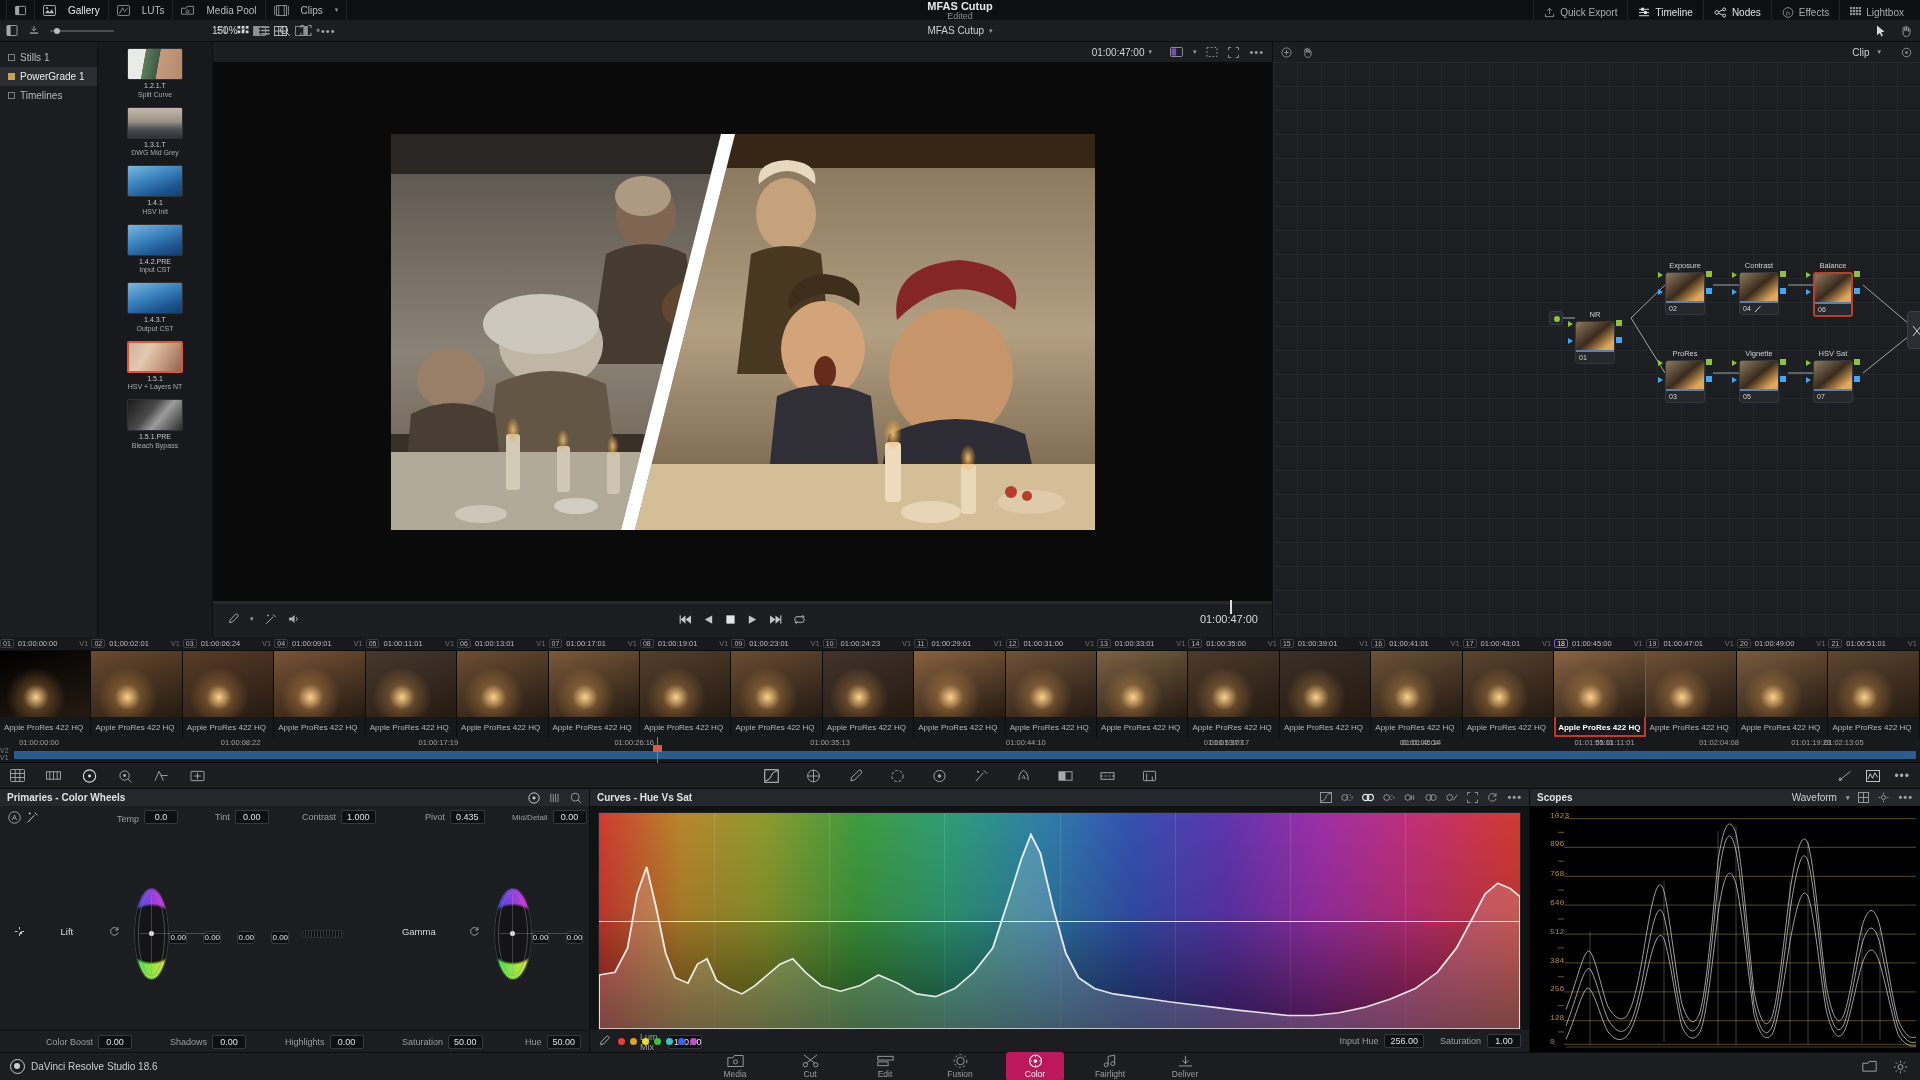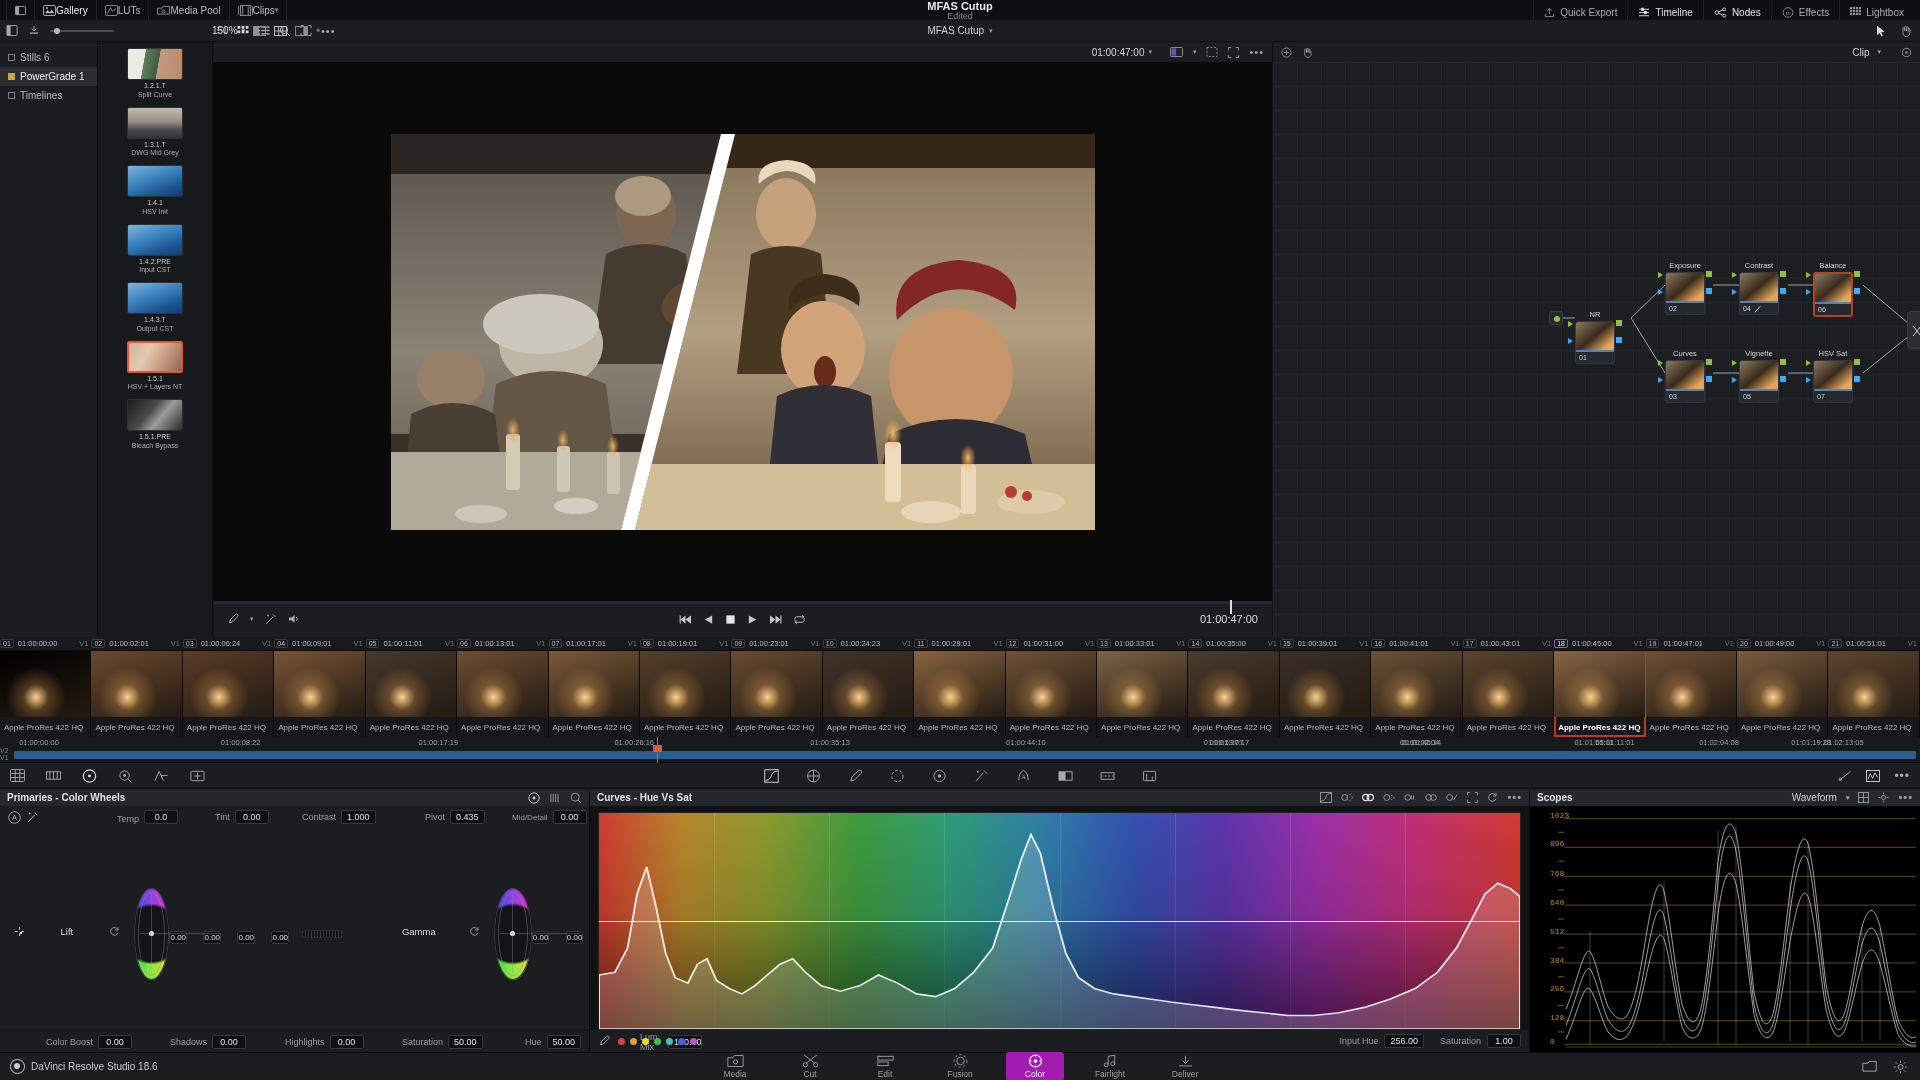--- a/index.html
+++ b/index.html
@@ -4,21 +4,21 @@
 <style>
   * { box-sizing: border-box; margin:0; padding:0; }
   html,body { width:1920px; height:1080px; overflow:hidden; background:#1b1d21;
     font-family:"Liberation Sans", sans-serif; color:#c8cacd; -webkit-font-smoothing:antialiased; }
   .app { position:relative; width:1920px; height:1080px; display:flex; flex-direction:column; }
 
   
   .topbar { height:20px; background:#0e0f12; display:flex; align-items:center;
     padding:0 6px; font-size:10px; position:relative; flex:0 0 20px; }
   .tb-left { display:flex; align-items:center; gap:0; }
-  .tb-btn { display:flex; align-items:center; gap:0; padding:2px 8px; color:#b9bbbe; cursor:default;
+  .tb-btn { display:flex; align-items:center; gap:12px; padding:2px 8px; color:#b9bbbe; cursor:default;
     border-right:1px solid #232529; height:20px; }
   .tb-btn.first { border-left:1px solid #232529; }
   .tb-btn.active { color:#e8eaec; }
   .tb-center { position:absolute; left:0; right:0; text-align:center; pointer-events:none; }
   .tb-title { font-size:11px; color:#e6e8ea; font-weight:bold; }
   .tb-sub { font-size:9px; color:#8c8f93; margin-top:-1px;}
   .tb-right { margin-left:auto; display:flex; align-items:center; }
   .tb-r-item { display:flex; align-items:flex-end; gap:5px; padding:2px 10px; color:#a8abae;
      border-left:1px solid #232529; height:20px; font-size:10px;}
   .tb-r-item.on { color:#dfe2e5; }
@@ -183,21 +183,21 @@
   .scope-area { flex:1; background:#000; position:relative; overflow:hidden;}
   .sc-lab { position:absolute; left:20px; font-size:8px; color:#b8892f;font-family:Liberation Mono, monospace; }
 
   
   .footer { height:28px; background:#1b1d21; border-top:1px solid #0b0c0e; display:flex;
      align-items:center; position:relative; flex:0 0 28px;}
   .f-left { display:flex; align-items:center; gap:6px; padding-left:10px; font-size:10px; color:#c9ccd0;}
   .f-center { position:absolute; left:0; right:0; display:flex; justify-content:center; gap:17px;}
   .f-page { width:58px; display:flex; flex-direction:column; align-items:center; gap:1px; font-size:8.5px;
      color:#9a9da1; padding:2px 0; border-radius:3px;}
-  .f-page.active { background:#a21caf; color:#f0f2f4;}
+  .f-page.active { background:#be185d; color:#f0f2f4;}
   .f-right { margin-left:auto; display:flex; align-items:center; gap:16px; padding-right:12px;}
   .resolve-logo { width:15px; height:15px; border-radius:50%; border:1.5px solid #c9ccd0; position:relative;}
   .resolve-logo:after { content:""; position:absolute; left:3px; top:3px; width:6px; height:6px;
      border-radius:50%; background:#c9ccd0;}
   svg { display:block; }
 </style>
 </head>
 <body>
 
 <div class="app">
@@ -423,21 +423,21 @@
           </svg>
         </span>
     </div>
   </div>
 
   <div class="main">
 
     <div class="leftrail">
       <div class="rail-item">
         <span class="dot-sm"></span>
-        <span>Stills 6</span>
+        <span>Stills 1</span>
       </div>
       <div class="rail-item sel">
         <span style="width:7px;height:7px;background:#c8a44a;display:inline-block;"></span>
         <span>PowerGrade 1</span>
       </div>
       <div class="rail-item">
         <span class="dot-sm"></span>
         <span>Timelines</span>
       </div>
     </div>
@@ -785,21 +785,21 @@
                 <span>06</span>
               </div>
           </div>
           <span class="port gin"></span>
           <span class="port bin"></span>
           <span class="port gout"></span>
           <span class="port bout"></span>
         </div>
 
         <div class="node" style="left:392px; top:287px;">
-          <div class="nlabel">Curves</div>
+          <div class="nlabel">ProRes</div>
           <div class="nbox">
             <div class="nimg" style="background:linear-gradient(140deg,#8c7a5e,#3a2a1c 50%,#e0a85a 85%);"></div>
             <div class="nbar"></div>
             <div class="nfoot">
                 <span>03</span>
               </div>
           </div>
           <span class="port gin"></span>
           <span class="port bin"></span>
           <span class="port gout"></span>

